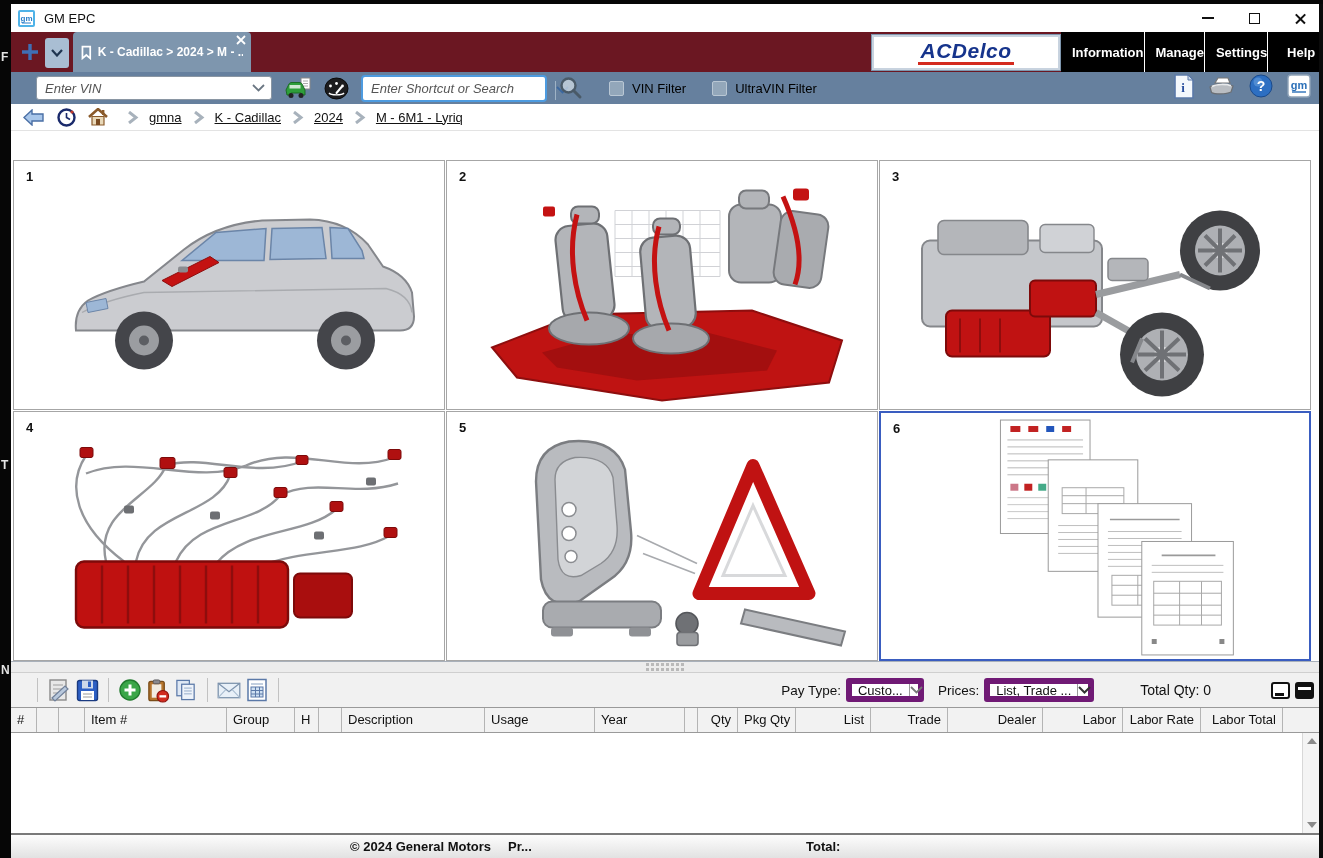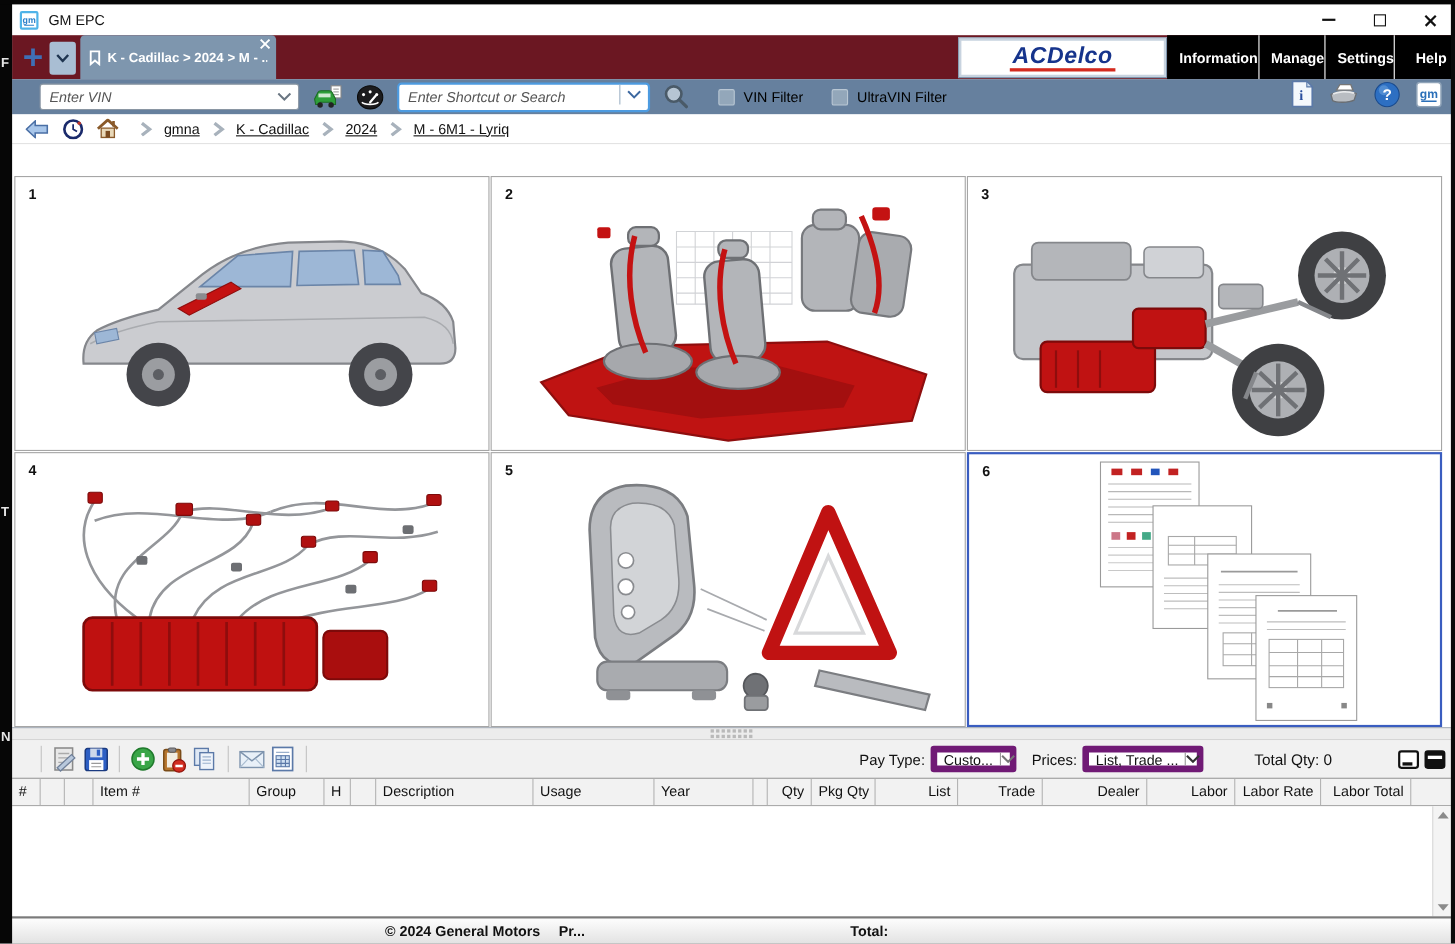--- a/index.html
+++ b/index.html
@@ -38,21 +38,21 @@
   .menu-area { position:absolute; left:1050px; top:0; width:262px; height:40px; background:#000; display:flex; align-items:stretch; }
   .menu-item { flex:1; display:flex; align-items:center; justify-content:center; color:#fff; font-size:13px; font-weight:600; border-left:1px solid #fff;padding-left:11px; }
   .menu-item:first-child { border-left:none; }
 
   
   .searchbar { position:absolute; left:11px; top:72px; width:1312px; height:32px; background:#66809e; display:flex; align-items:center;padding-left:20px; }
   .vin-box { margin-left:5px; width:236px; height:24px; background:#fff; border:1px solid #8a96a3; border-radius:3px; display:flex; align-items:center; }
   .vin-box input, .shortcut-box input { flex:1; border:none; outline:none; height:100%; padding:0 8px; font-size:13px; font-family:"Liberation Sans",sans-serif; background:transparent; }
   input::placeholder { font-style:italic; color:#555; opacity:1; }
   .box-chevron { width:26px; display:flex; align-items:center; justify-content:center; }
-  .shortcut-box { margin-left:12px; width:230px; height:27px; background:#fff; border:2px solid #4d9be0; border-radius:4px; display:flex; align-items:flex-start; }
+  .shortcut-box { margin-left:12px; width:186px; height:27px; background:#fff; border:2px solid #4d9be0; border-radius:4px; display:flex; align-items:flex-end; }
   .shortcut-box .box-chevron { border-left:1px solid #9fb3c6; height:80%; }
   .sb-icon { margin-left:12px; display:flex; align-items:center; }
   .filter { display:flex; align-items:center; margin-left:26px; }
   .filter .cb { width:15px; height:15px; background:#93a7ba; border:1px solid #b9c7d4; border-radius:2px; }
   .filter .cb-label { margin-left:8px; font-size:13px; color:#000000; }
   .right-icons { margin-left:auto; display:flex; align-items:center; gap:14px; margin-right:12px; }
 
   
   .breadcrumb { position:absolute; left:11px; top:104px; width:1308px; height:27px; background:#fff; display:flex; align-items:center; border-bottom:1px solid #e3e3e3; }
   .bc-icon { margin-left:12px; display:flex; align-items:center; }
@@ -691,16 +691,16 @@
   <div class="tablebody">
     <div class="vscroll">
       <div class="arr up"></div>
       <div class="arr down"></div>
     </div>
   </div>
 
   <div class="footer">
     <span style="left:350px">© 2024 General Motors</span>
     <span style="left:508px">Pr...</span>
-    <span style="left:773px">Total:</span>
+    <span style="left:806px">Total:</span>
   </div>
 
 </div>
 
 </body></html>

